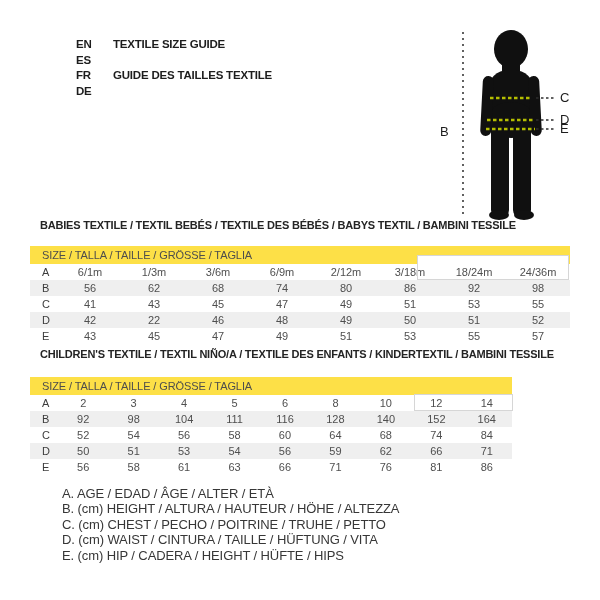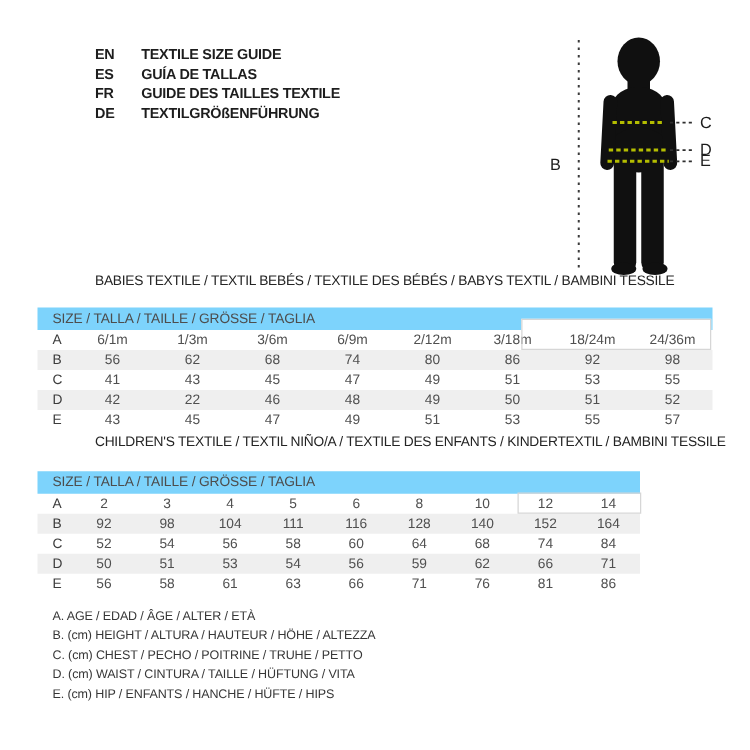--- a/index.html
+++ b/index.html
@@ -13,67 +13,65 @@
   .langs { position:absolute; left:40px; top:37px; }
   .lang-row { display:flex; font-size:11.5px; font-weight:bold; letter-spacing:-0.2px;
               color:#1d1d1d; line-height:15.6px; }
   .lang-code { width:37px;padding-left:36px; }
 
   
   .figure-wrap { position:absolute; left:428px; top:8px; width:172px; height:230px; }
   .figure-wrap text { font-family:"Liberation Sans", sans-serif; font-size:13px; fill:#1c1c1c; }
 
   
-  .section-title { position:absolute; left:40px; font-size:11px; font-weight:normal;
-                   letter-spacing:-0.2px; color:#242424; white-space:nowrap;margin-left:36px; }
+  .section-title { position:absolute; left:40px; font-size:11px; font-weight:bold;
+                   letter-spacing:-0.2px; color:#242424; white-space:nowrap; }
   #babies-title { top:219px; }
   #children-title { top:348px; }
 
   
   .size-table { position:absolute; }
   #babies-table { left:30px; top:246px; width:540px; }
   #children-table { left:30px; top:377px; width:482px; }
-  .band { height:18px; line-height:18px; background:#7dd3fc; color:#4d4d4d;
+  .band { height:18px; line-height:18px; background:#fde047; color:#4d4d4d;
           font-size:11px; padding-left:12px; box-sizing:border-box; letter-spacing:-0.1px; }
   .trow { display:grid; height:16px; line-height:16px; font-size:11px; color:#4f4f4f; }
   .trow:nth-child(even) { background:#efefef; }
   .rlabel { padding-left:12px; color:#3c3c3c; }
   .cell { text-align:center; }
 
   
   .sel-notch { position:absolute; background:#ffffff; }
   #babies-notch { left:417px; top:255px; width:152px; height:9px; }
   .sel-box { position:absolute; border:1px solid #d6d6d6; box-sizing:border-box; background:transparent; }
   #babies-selbox { left:417px; top:255px; width:152px; height:25px; }
   #children-selbox { left:414px; top:394px; width:99px; height:17px; }
 
   
   .legend { position:absolute; left:42px; top:486px; }
-  .legend-line { font-size:10px; color:#373737; line-height:15.4px; letter-spacing:-0.1px;
-                 white-space:nowrap; }
+  .legend-line { font-size:13px; color:#373737; line-height:15.4px; letter-spacing:-0.1px;
+                 white-space:nowrap;margin-left:20px; }
 </style>
 </head>
 <body>
 
 <div class="langs">
   <div class="lang-row">
     <span class="lang-code">EN</span>
     <span class="lang-label">TEXTILE SIZE GUIDE</span>
   </div>
   <div class="lang-row">
     <span class="lang-code">ES</span>
-    <span class="lang-label">GUÍA DE TALLAS</span>
   </div>
   <div class="lang-row">
     <span class="lang-code">FR</span>
     <span class="lang-label">GUIDE DES TAILLES TEXTILE</span>
   </div>
   <div class="lang-row">
     <span class="lang-code">DE</span>
-    <span class="lang-label">TEXTILGRÖßENFÜHRUNG</span>
   </div>
 </div>
 
 <div class="figure-wrap">
   <svg width="172" height="230" viewBox="0 0 172 230">
 
     <line x1="35" y1="24" x2="35" y2="206" stroke-width="1.6" stroke-dasharray="2,4" stroke="#3a3a3a"></line>
     <text x="12" y="128">B</text>
 
     <g fill="#101010">
@@ -233,14 +231,14 @@
       </div>
     </div>
 </div>
 <div class="sel-box" id="children-selbox"></div>
 
 <div class="legend">
   <div class="legend-line">A. AGE / EDAD / ÂGE / ALTER / ETÀ</div>
   <div class="legend-line">B. (cm) HEIGHT / ALTURA / HAUTEUR / HÖHE / ALTEZZA</div>
   <div class="legend-line">C. (cm) CHEST / PECHO / POITRINE / TRUHE / PETTO</div>
   <div class="legend-line">D. (cm) WAIST / CINTURA / TAILLE / HÜFTUNG / VITA</div>
-  <div class="legend-line">E. (cm) HIP / ENFANTS / HANCHE / HÜFTE / HIPS</div>
+  <div class="legend-line">E. (cm) HIP / CADERA / HEIGHT / HÜFTE / HIPS</div>
 </div>
 
 </body></html>

